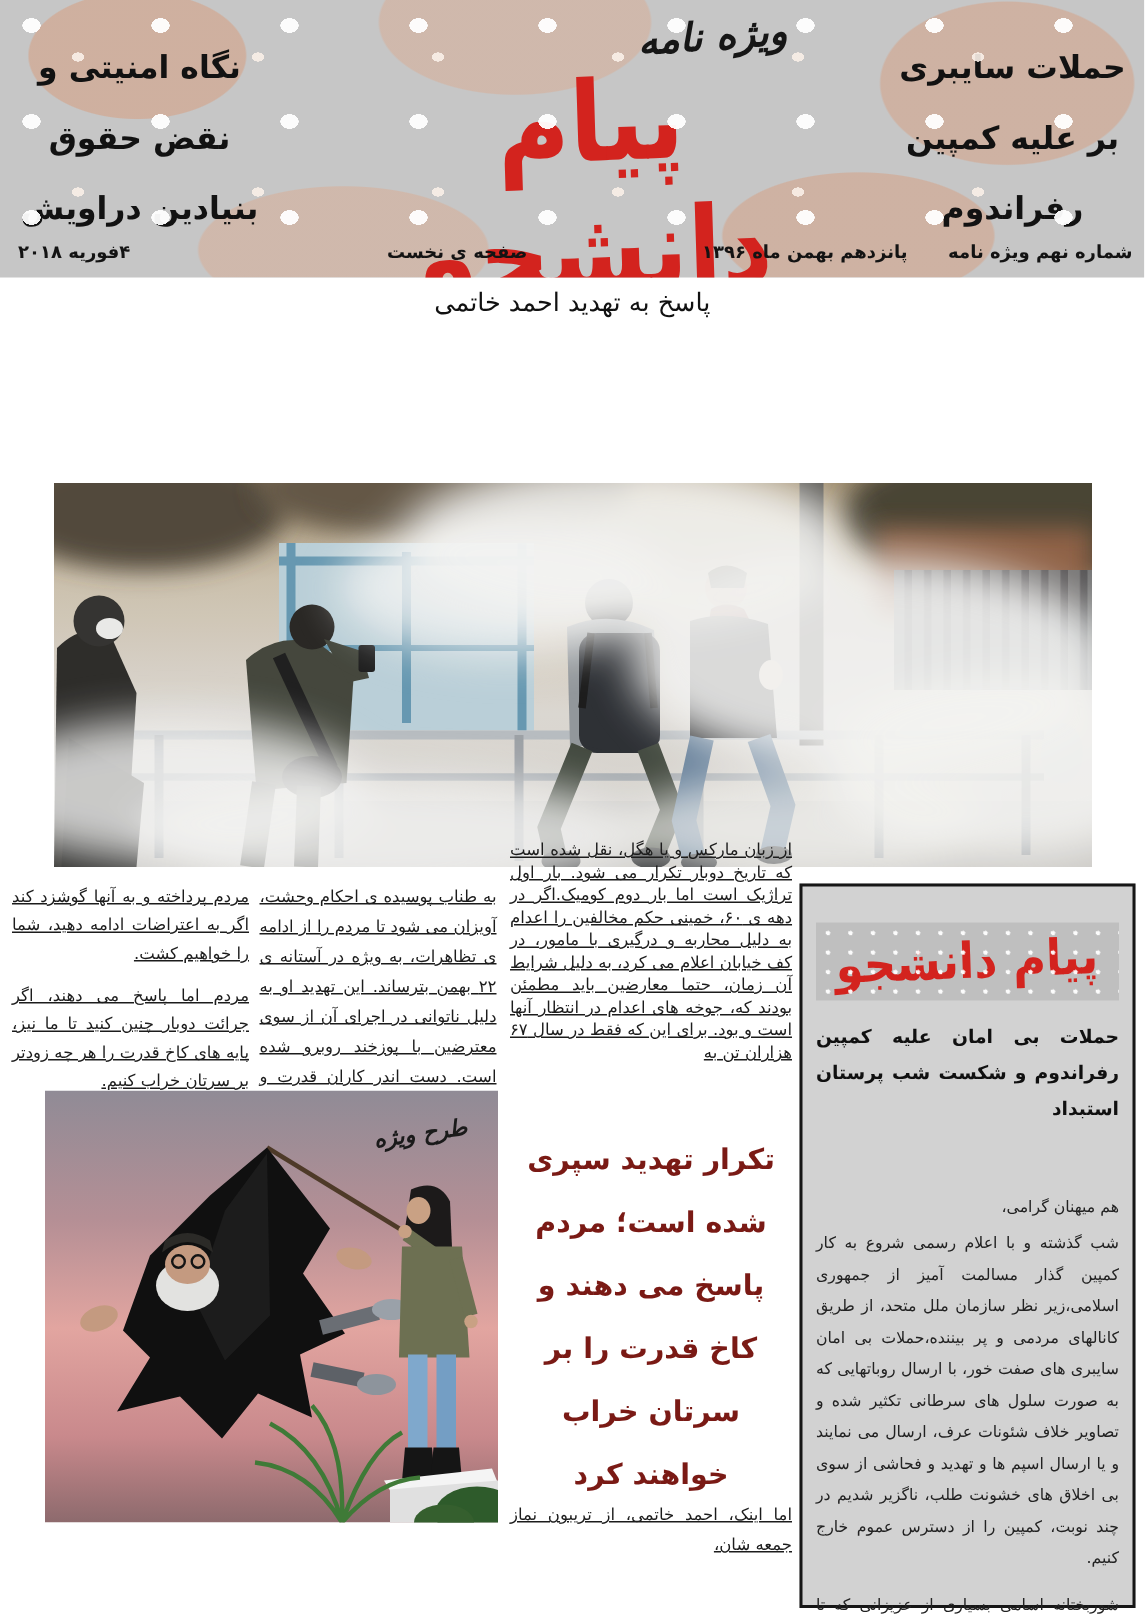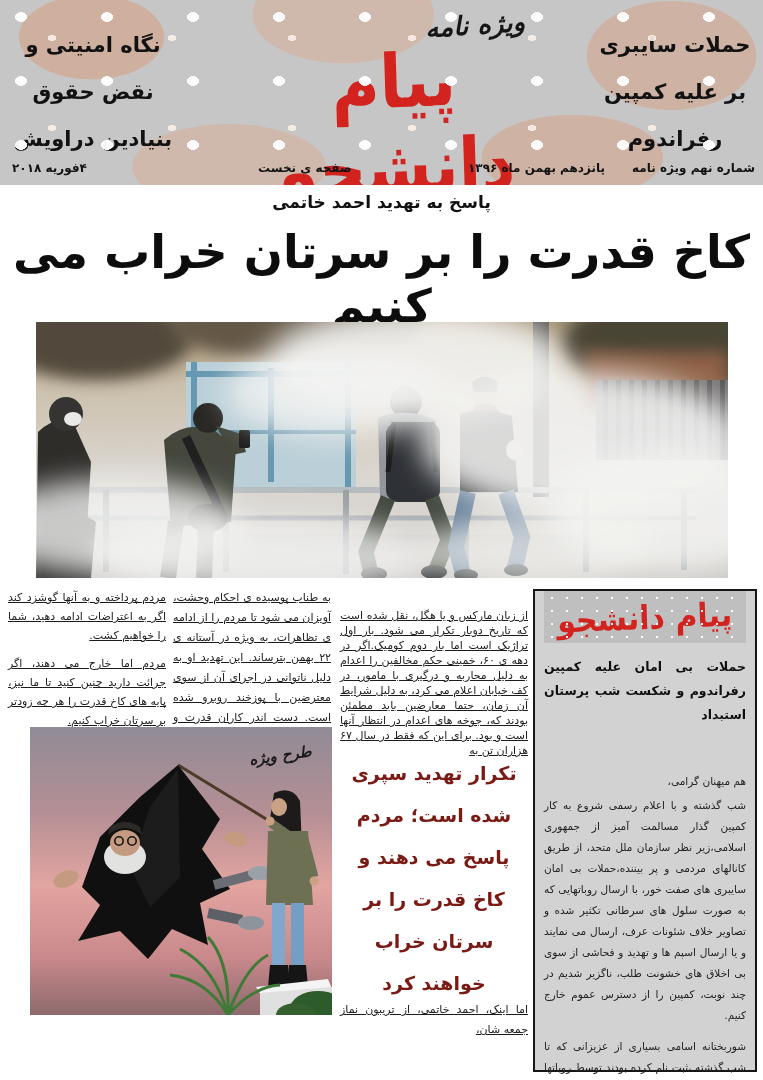--- a/index.html
+++ b/index.html
@@ -34,46 +34,46 @@
   .meta-row { position:absolute; z-index:2; left:0; bottom:4px; width:763px; height:20px;
     font-size:12px; font-weight:bold; color:#131313; }
   .meta-row span { position:absolute; white-space:nowrap; }
   .meta-date-g { left:12px; }
   .meta-page { left:258px; }
   .meta-date-p { right:158px; }
   .meta-issue { right:8px; }
 
   
   .kicker { position:absolute; left:0; top:192px; width:763px; text-align:center;
-    font-size:17px; font-weight:bold; color:#111; }
+    font-size:17px; font-weight:normal; color:#111; }
   .headline { position:absolute; left:0; top:225px; width:763px; text-align:center;
     font-size:46px; font-weight:900; color:#0d0d0d; letter-spacing:-1px; }
 
   
   .photo { position:absolute; left:36px; top:322px; width:692px; height:256px; background:#d7d3cd; }
   .photo svg { display:block; width:100%; height:100%; }
 
   
   .bodytext { direction:rtl; text-align:justify; color:#1c1c1c; font-size:11px;text-decoration:underline; }
-  .col1 { position:absolute; left:340px; top:608px; width:188px; line-height:15px; }
+  .col1 { position:absolute; left:340px; top:559px; width:188px; line-height:15px; }
   .col2 { position:absolute; left:173px; top:588px; width:158px; line-height:20px; }
   .col3 { position:absolute; left:8px;   top:588px; width:158px; line-height:19px; }
   .col3 p { margin-bottom:9px; }
   .pull-quote { position:absolute; left:340px; top:752px; width:188px; direction:rtl; text-align:center;
     font-size:19px; font-weight:bold; color:#7a1a15; line-height:42px; }
   .col1-end { position:absolute; left:340px; top:1000px; width:188px; line-height:20px; }
   .col1-end p { margin-bottom:10px; }
 
   
   .cartoon { position:absolute; left:30px; top:727px; width:302px; height:288px; }
   .cartoon svg { display:block; width:100%; height:100%; }
 
   
   .sidebar { position:absolute; left:533px; top:589px; width:224px; height:483px;
-    background:#d2d2d2; border:2px solid #161616; padding:0 9px; direction:rtl; }
+    background:#d2d2d2; border:2px solid #161616; padding:24px 9px; direction:rtl; }
   .sidebar-logo { position:relative; width:100%; height:52px; background:#bfbfbf; margin-bottom:12px;
     display:flex; align-items:center; justify-content:center; overflow:hidden; }
   .sidebar-logo .logo-text { position:relative; z-index:1; font-size:30px; font-weight:900; color:#d3231e;
     transform:scaleY(1.1) rotate(-2deg); letter-spacing:-2px; }
   .sidebar-logo .logo-dots { position:absolute; inset:0; z-index:2;
     background-image:radial-gradient(circle 2.4px at 8px 7px, rgba(255,255,255,.95) 0 60%, transparent 65%);
     background-size:15px 13px; }
   .sidebar-title { font-size:12.5px; font-weight:bold; color:#101010; line-height:24px; text-align:justify; margin-bottom:10px; }
   .sidebar-greeting { font-size:10.5px; color:#222; margin-bottom:8px;margin-top:48px; }
   .sidebar-p { font-size:10.5px; color:#222; line-height:21px; text-align:justify; margin-bottom:10px; }
@@ -105,21 +105,20 @@
       <span class="meta-date-g" dir="rtl">۴فوریه ۲۰۱۸</span>
       <span class="meta-page" dir="rtl">صفحه ی نخست</span>
       <span class="meta-date-p" dir="rtl">پانزدهم بهمن ماه ۱۳۹۶</span>
       <span class="meta-issue" dir="rtl">شماره نهم ویژه نامه</span>
     </div>
 
     <div class="deco-dots"></div>
   </header>
 
   <div class="kicker" dir="rtl">پاسخ به تهدید احمد خاتمی</div>
-  <h1 class="headline" dir="rtl">کاخ قدرت را بر سرتان خراب می کنیم</h1>
 
   <figure class="photo">
     <svg viewBox="0 0 692 256" preserveAspectRatio="none">
       <defs>
         <linearGradient id="sky" x1="0" y1="0" x2="0" y2="1">
           <stop offset="0" stop-color="#9d8a6a"></stop>
             <stop offset="0.25" stop-color="#c9bda8"></stop>
           <stop offset="0.6" stop-color="#d9d5cf"></stop>
             <stop offset="1" stop-color="#cfccc7"></stop>
         </linearGradient>
@@ -195,21 +194,21 @@
         <ellipse cx="500" cy="230" rx="120" ry="35" opacity="0.7"></ellipse>
       </g>
       <rect width="692" height="256" fill="#ffffff" opacity="0.05"></rect>
     </svg>
   </figure>
 
   <section class="bodytext col1">از زبان مارکس و یا هگل، نقل شده است که تاریخ دوبار تکرار می شود. بار اول تراژیک است اما بار دوم کومیک.اگر در دهه ی ۶۰، خمینی حکم مخالفین را اعدام به دلیل محاربه و درگیری با مامور، در کف خیابان اعلام می کرد، به دلیل شرایط آن زمان، حتما معارضین باید مطمئن بودند که، جوخه های اعدام در انتظار آنها است و بود. برای این که فقط در سال ۶۷ هزاران تن به</section>
   <section class="bodytext col2">به طناب پوسیده ی احکام وحشت، آویزان می شود تا مردم را از ادامه ی تظاهرات، به ویژه در آستانه ی ۲۲ بهمن بترساند. این تهدید او به دلیل ناتوانی در اجرای آن از سوی معترضین با پوزخند روبرو شده است. دست اندر کاران قدرت و امنیتی ها از احمد خاتمی خواستند تا با دهانی گشاده و چشمانی فراخ، به تهدید</section>
   <section class="bodytext col3">
     <p>مردم پرداخته و به آنها گوشزد کند اگر به اعتراضات ادامه دهید، شما را خواهیم کشت.</p>
-    <p>مردم اما خارج می دهند، اگر جرائت دارید چنین کنید تا ما نیز، پایه های کاخ قدرت را هر چه زودتر بر سرتان خراب کنیم.</p>
+    <p>مردم اما پاسخ می دهند، اگر جرائت دوبار چنین کنید تا ما نیز، پایه های کاخ قدرت را هر چه زودتر بر سرتان خراب کنیم.</p>
     <p>تهدیدتان را جدی نگرفتیم.</p>
   </section>
 
   <div class="pull-quote">تکرار تهدید سپری شده است؛ مردم پاسخ می دهند و کاخ قدرت را بر سرتان خراب خواهند کرد</div>
 
   <section class="bodytext col1-end">
     <p>اما اینک، احمد خاتمی، از تریبون نماز جمعه شان،</p>
   </section>
 
   <figure class="cartoon">

